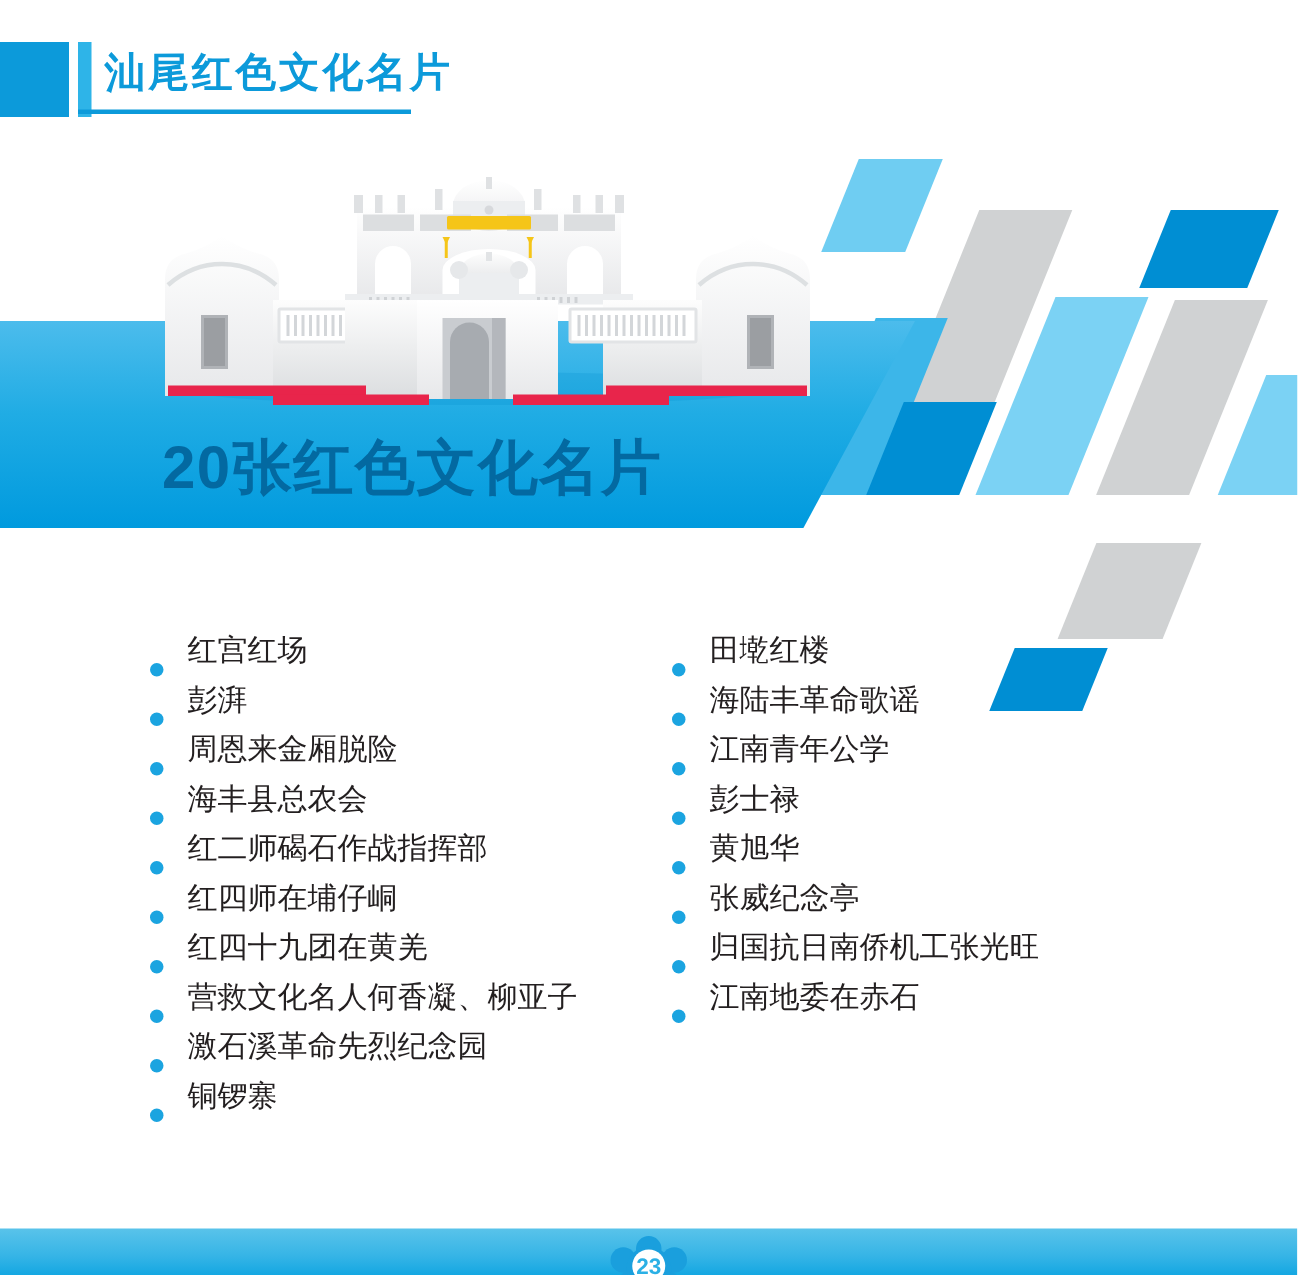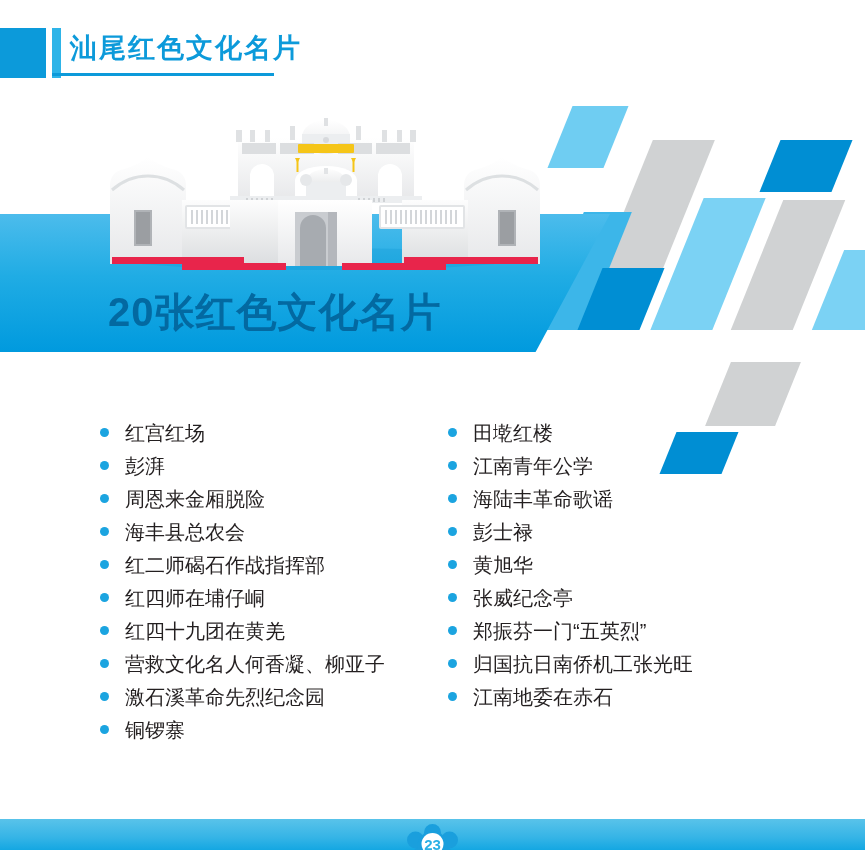--- a/index.html
+++ b/index.html
@@ -103,22 +103,23 @@
 
   
   .list-col {
     position: absolute;
     top: 418px;
   }
   .list-col.left  { left: 100px; width: 330px; }
   .list-col.right { left: 448px; width: 300px; }
   .li {
     display: flex;
-    align-items: flex-start;
+    align-items: flex-end;
     height: 33px;
+    font-family: Liberation Mono, monospace;
   }
   .li .dot {
     flex: 0 0 auto;
     width: 9px;
     height: 9px;
     border-radius: 50%;
     background: #1ba4e0;
     margin-top: 10px;
     margin-right: 16px;
   }
@@ -369,41 +370,37 @@
         <span class="txt">铜锣寨</span>
       </div>
     </div>
   <div class="list-col right" id="list-right">
       <div class="li">
         <span class="dot" style="background: rgb(27, 164, 224);"></span>
         <span class="txt">田墘红楼</span>
       </div>
       <div class="li">
         <span class="dot" style="background: rgb(27, 164, 224);"></span>
+        <span class="txt">海陆丰革命歌谣</span>
+      </div>
+      <div class="li">
+        <span class="dot" style="background: rgb(27, 164, 224);"></span>
         <span class="txt">江南青年公学</span>
       </div>
       <div class="li">
         <span class="dot" style="background: rgb(27, 164, 224);"></span>
-        <span class="txt">海陆丰革命歌谣</span>
-      </div>
-      <div class="li">
-        <span class="dot" style="background: rgb(27, 164, 224);"></span>
         <span class="txt">彭士禄</span>
       </div>
       <div class="li">
         <span class="dot" style="background: rgb(27, 164, 224);"></span>
         <span class="txt">黄旭华</span>
       </div>
       <div class="li">
         <span class="dot" style="background: rgb(27, 164, 224);"></span>
         <span class="txt">张威纪念亭</span>
-      </div>
-      <div class="li">
-        <span class="dot" style="background: rgb(27, 164, 224);"></span>
-        <span class="txt">郑振芬一门“五英烈”</span>
       </div>
       <div class="li">
         <span class="dot" style="background: rgb(27, 164, 224);"></span>
         <span class="txt">归国抗日南侨机工张光旺</span>
       </div>
       <div class="li">
         <span class="dot" style="background: rgb(27, 164, 224);"></span>
         <span class="txt">江南地委在赤石</span>
       </div>
     </div>

